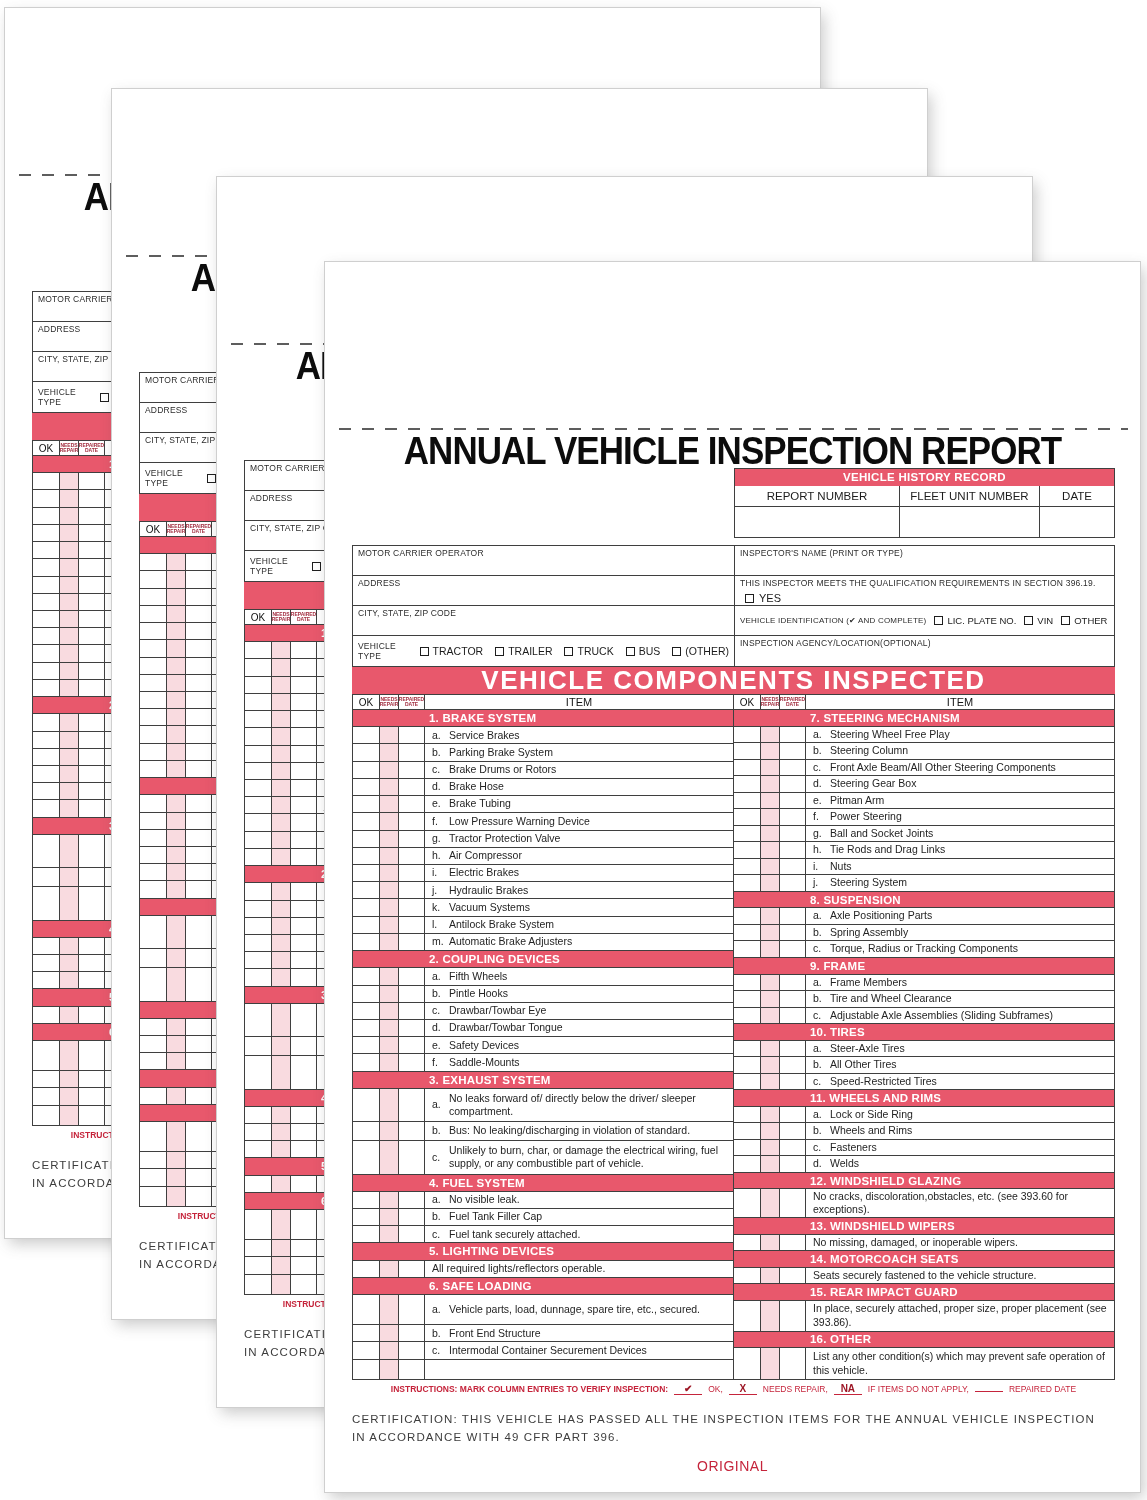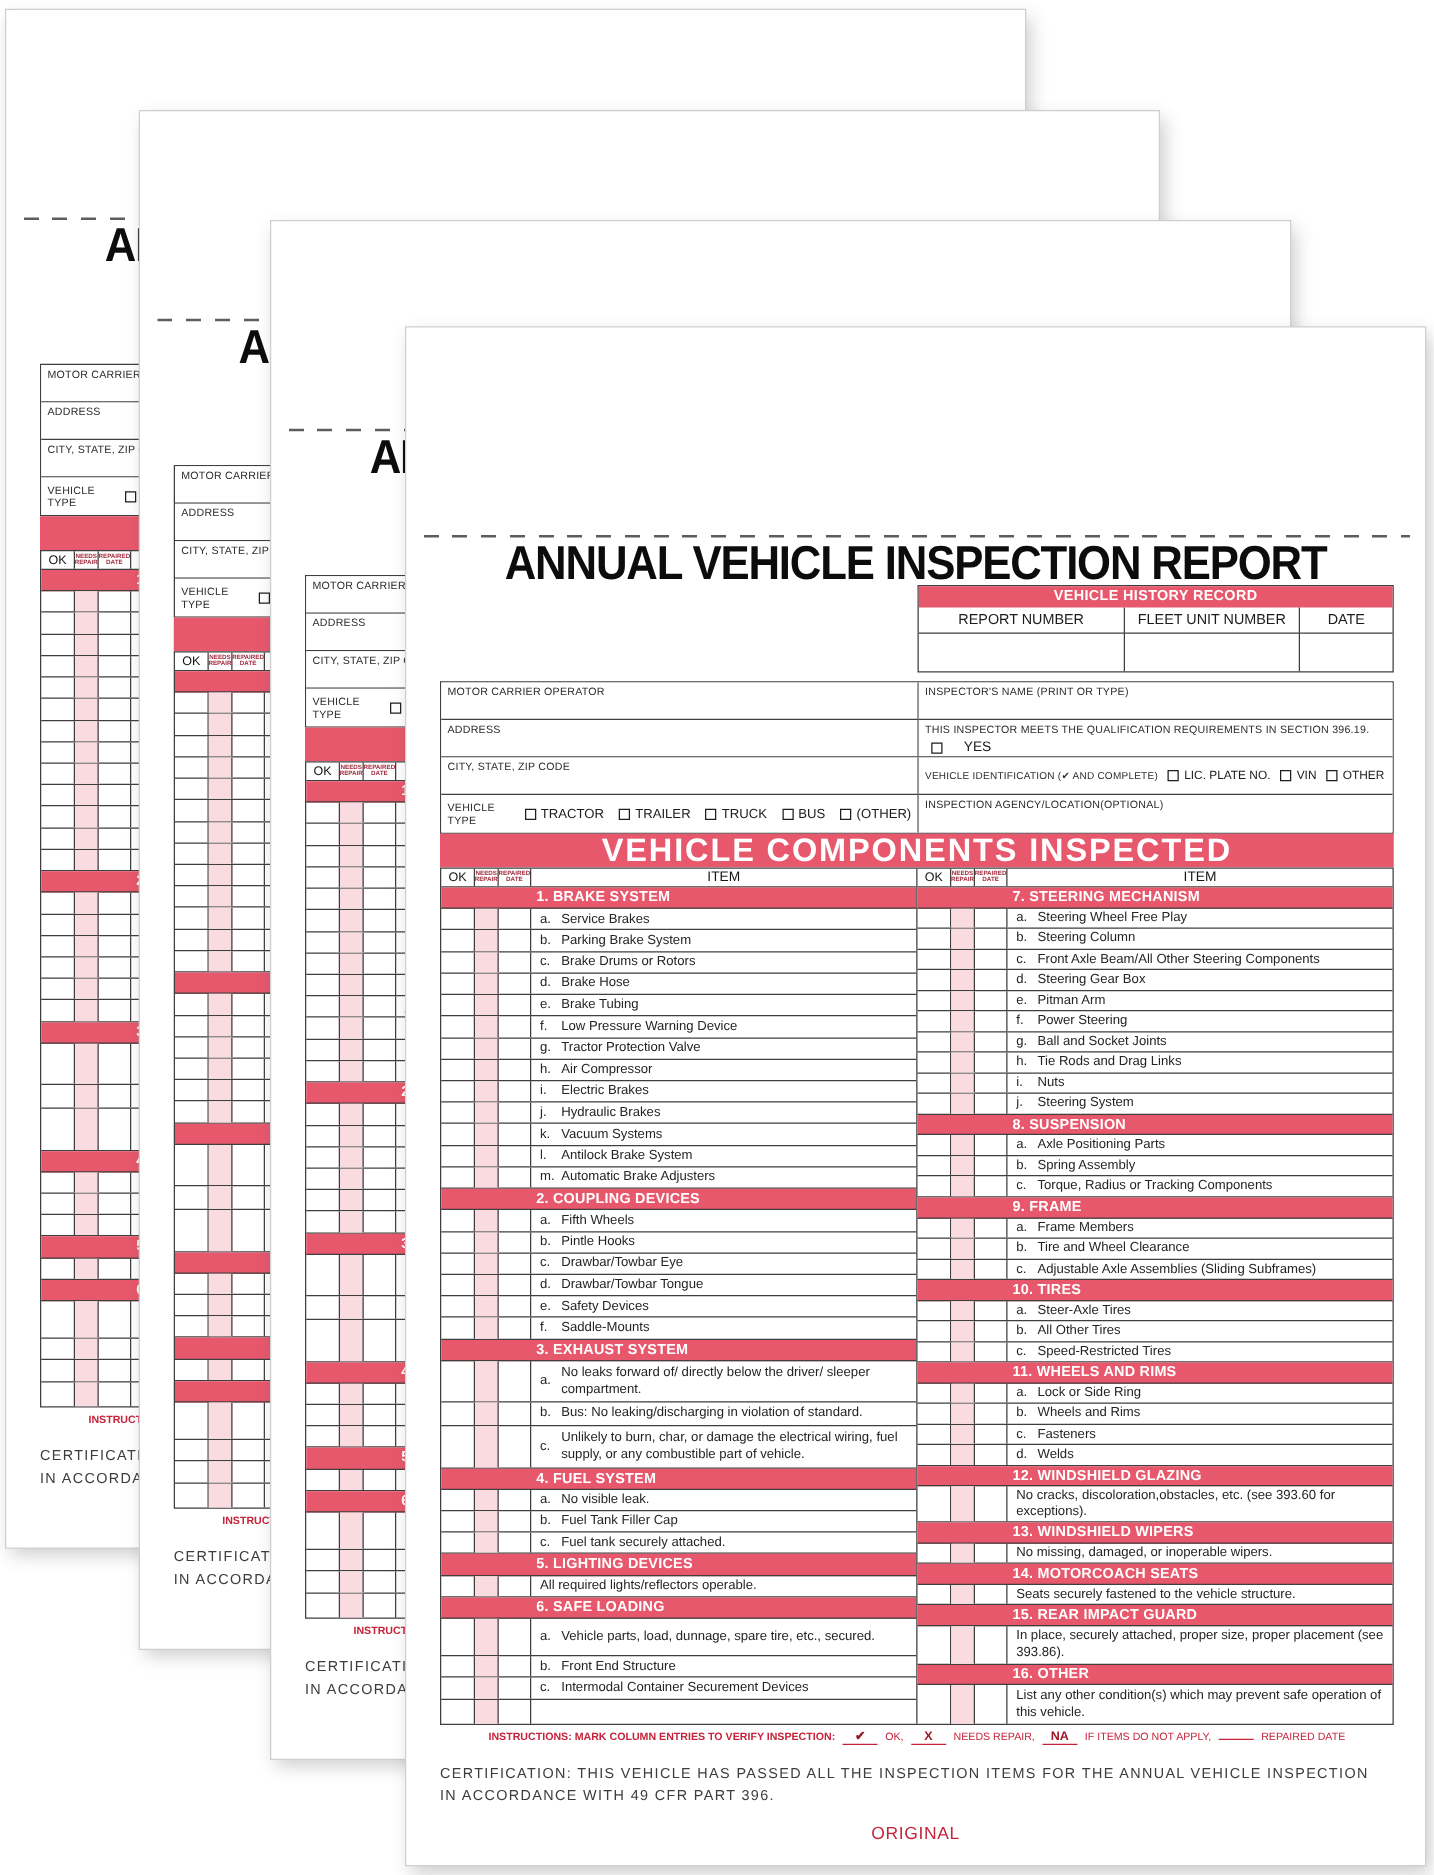--- a/index.html
+++ b/index.html
@@ -26,21 +26,21 @@
   
   .info{position:absolute;left:27px;top:283px;width:763px;height:122px;border:1px solid var(--line);
         display:grid;grid-template-columns:382px 1fr;grid-template-rows:repeat(4,1fr);}
   .icell{padding:2px 5px;border-bottom:1px solid var(--line);overflow:hidden;background:#fff;}
   .icell.lc{border-right:1px solid var(--line);}
   .icell.nb{border-bottom:none;}
   .flabel{font-size:8.5px;color:#2c2c2c;letter-spacing:.2px;}
   .cb{display:inline-block;width:9px;height:9px;border:1px solid #1e1e1e;background:#fff;flex:none;}
   .vt{display:flex;align-items:center;gap:12px;}
   .opt{display:inline-flex;align-items:center;gap:4px;font-size:10.5px;color:#1b1b1b;white-space:nowrap;}
-  .qual2{display:flex;align-items:center;gap:17px;font-size:11px;margin-top:4px;padding-left:5px;color:#1b1b1b;}
+  .qual2{display:flex;align-items:center;gap:5px;font-size:11px;margin-top:4px;padding-left:5px;color:#1b1b1b;}
   .vid{display:flex;align-items:center;gap:8px;}
   .vid .flabel{font-size:8px;white-space:nowrap;}
   .vid .opt{font-size:9.5px;}
   
   .banner{position:absolute;left:27px;top:405px;width:763px;height:27px;background:var(--red);
           color:#fff;font-weight:700;font-size:26px;line-height:27px;text-align:center;letter-spacing:1.5px;}
   .comp{position:absolute;left:27px;top:432px;width:763px;height:686px;border:1px solid var(--line);display:flex;background:#fff;}
   .half{flex:1 1 0;display:flex;flex-direction:column;min-width:0;}
   .half.right{border-left:1px solid var(--line);}
   .thead{display:flex;height:15px;flex:none;border-bottom:1px solid var(--line);}

